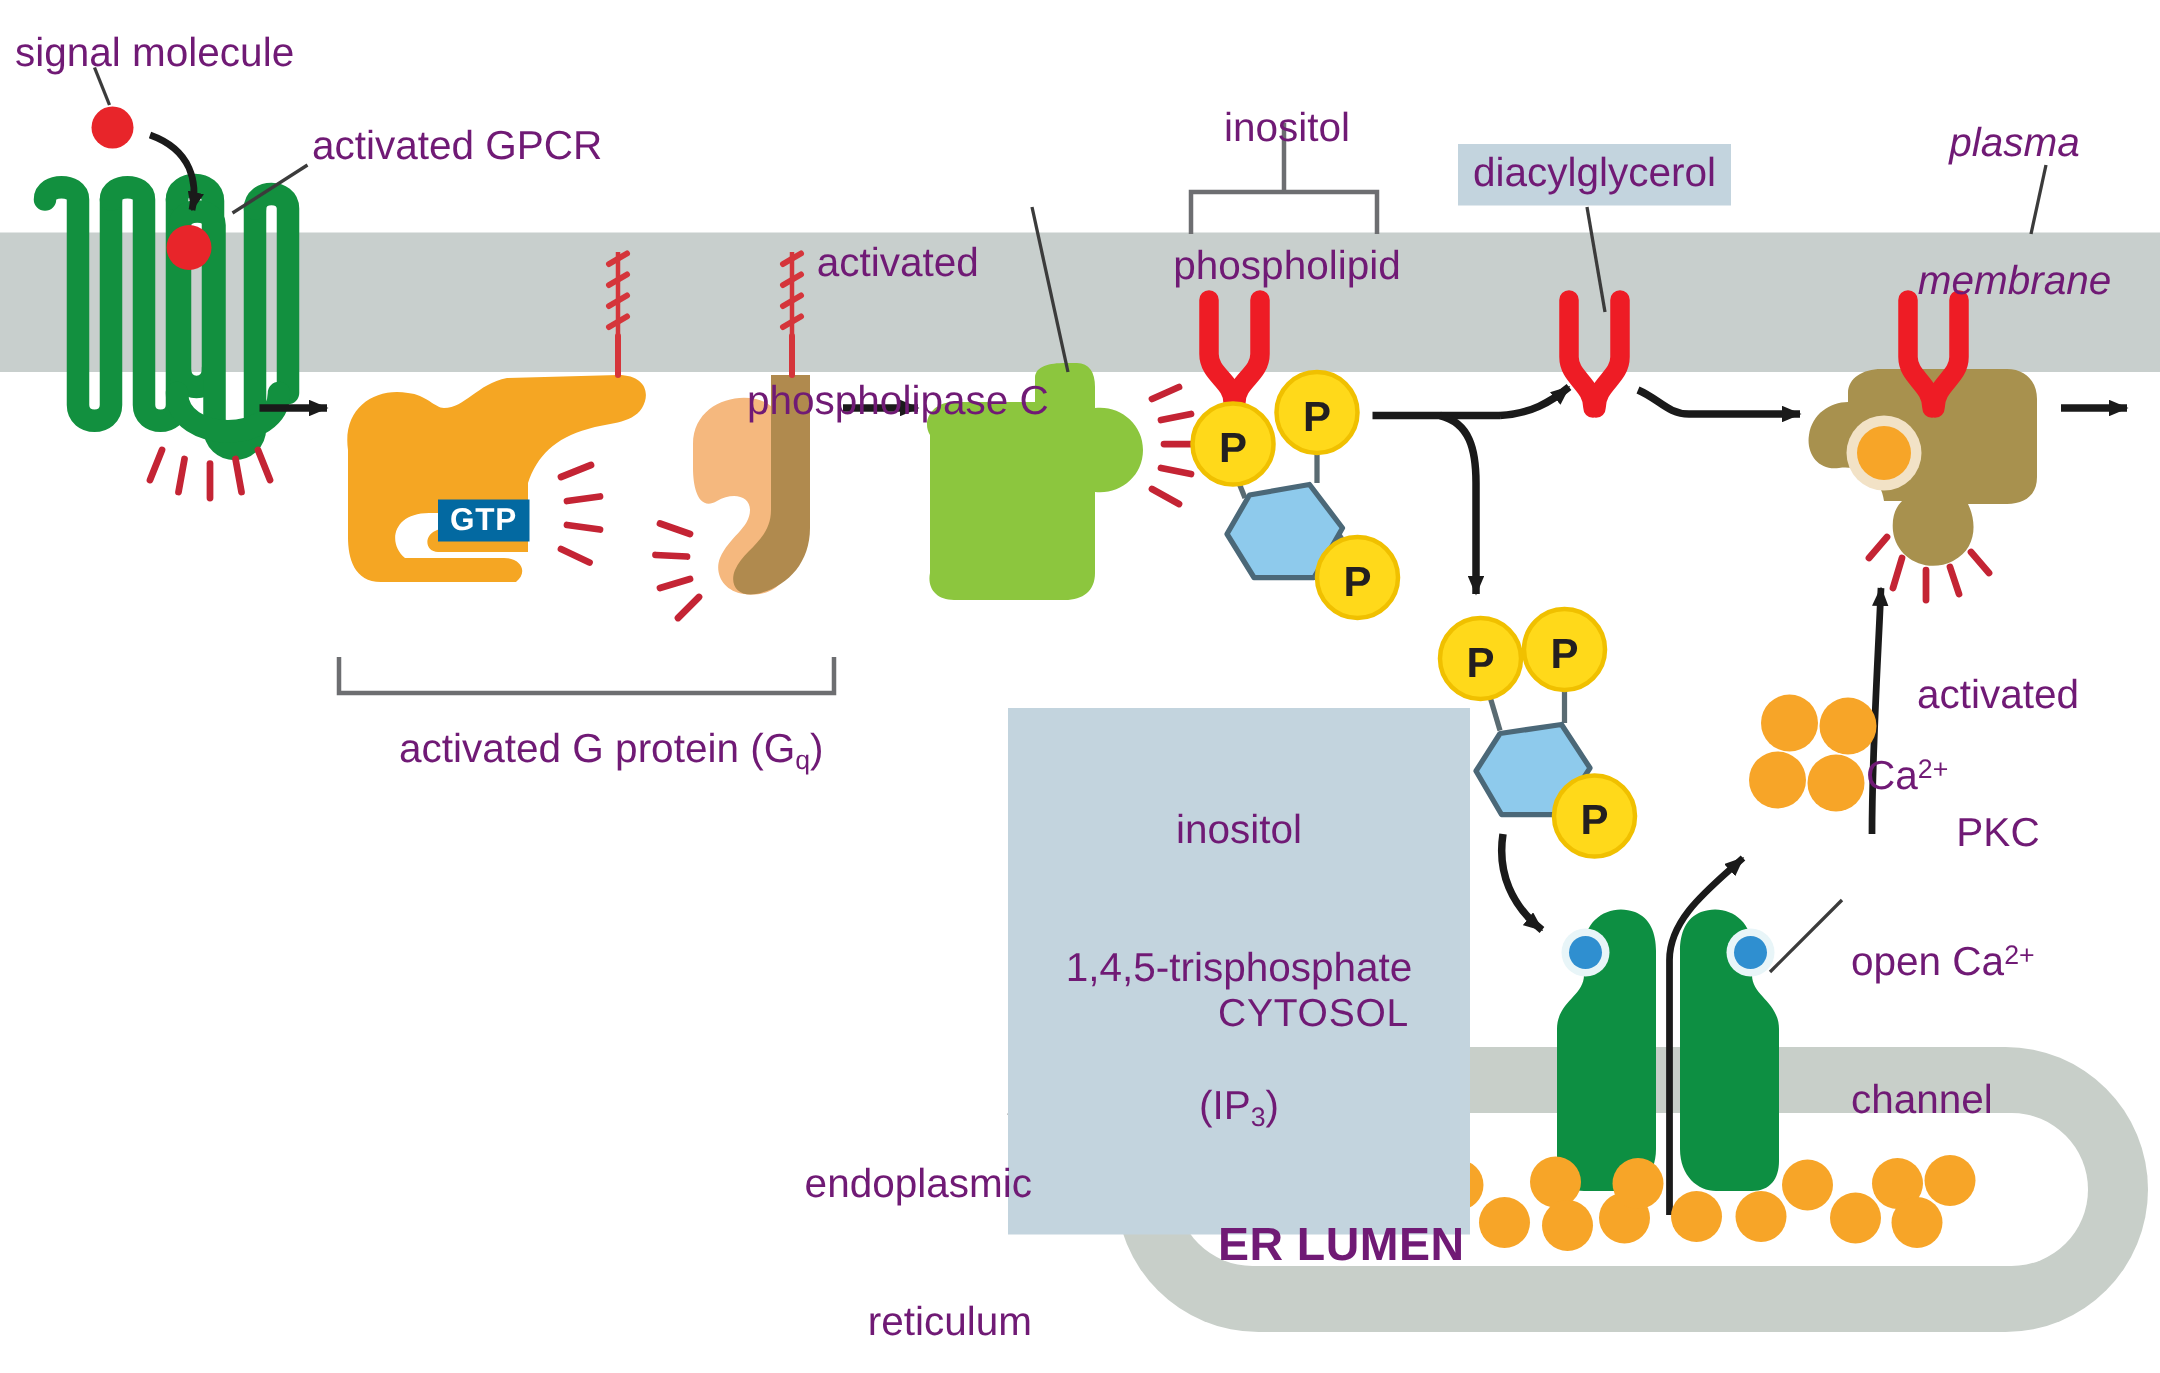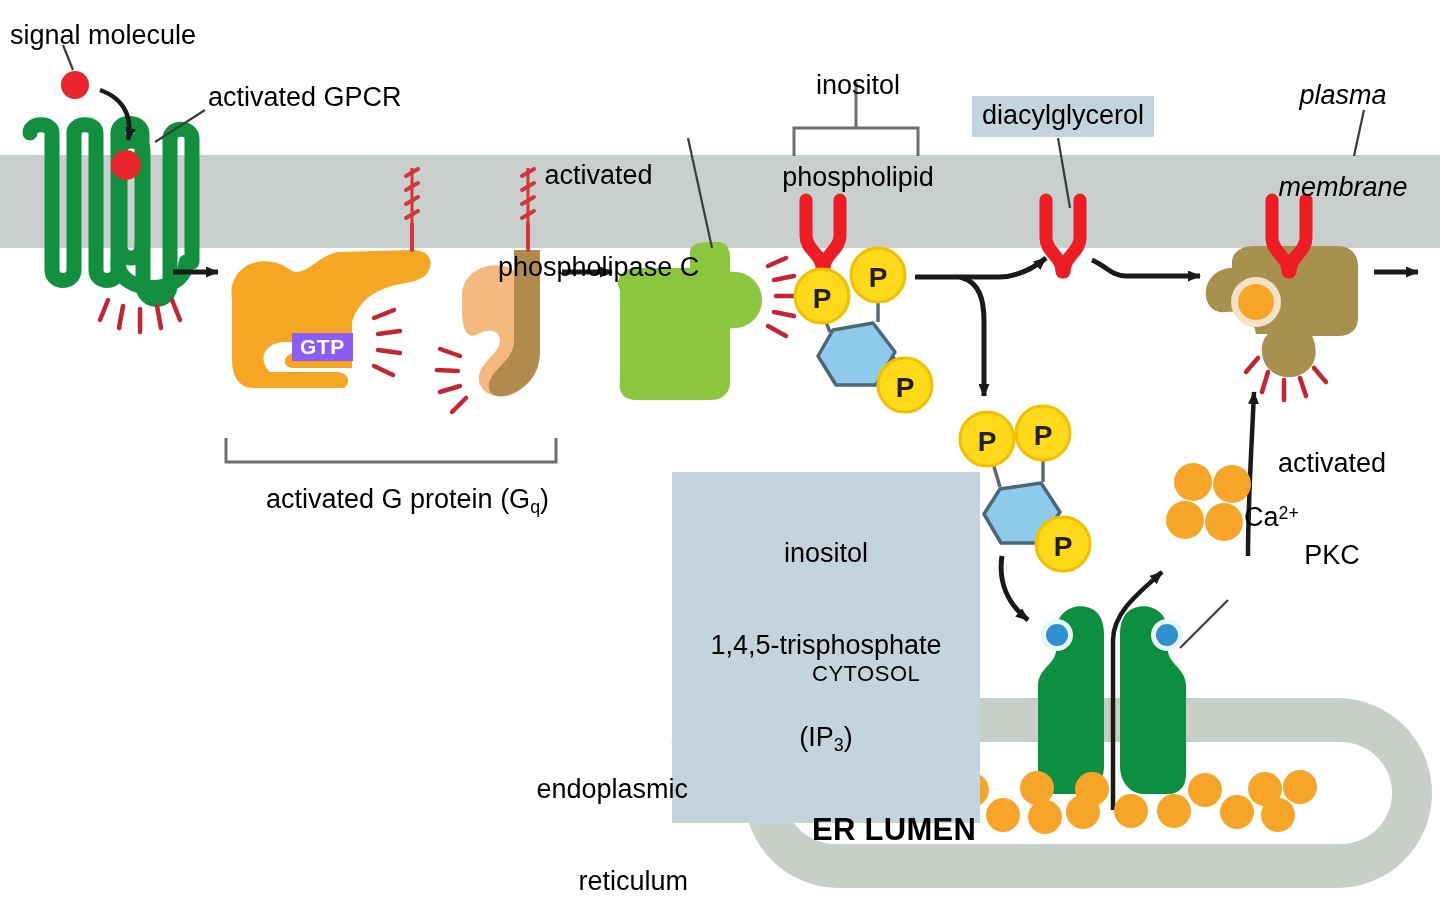--- a/index.html
+++ b/index.html
@@ -17,39 +17,39 @@
   }
   #svg-layer {
     position: absolute;
     left: 0;
     top: 0;
     width: 1440px;
     height: 915px;
   }
   .lbl {
     position: absolute;
-    color: #000000;
+    color: #701a75;
     font-family: "Liberation Sans", sans-serif;
     line-height: 1.14;
     white-space: pre;
   }
   .lbl-plain { font-size: 27px; }
   .lbl-box {
     background: #c3d4de;
     font-size: 27px;
     padding: 4px 10px 6px 10px;
   }
-  .lbl-caps { font-size: 22px; letter-spacing: 0.5px; }
+  .lbl-caps { font-size: 26px; letter-spacing: 0.5px; }
   .lbl-erlumen { font-size: 31px; font-weight: bold; letter-spacing: 0.3px; }
   .ctr { text-align: center; }
   .sub { font-size: 0.66em; vertical-align: -0.28em; }
   .sup { font-size: 0.66em; vertical-align: 0.42em; }
   .gtp-chip {
     position: absolute;
-    background: #8b5cf6;
+    background: #0369a1;
     color: #ffffff;
     font-size: 21px;
     font-weight: bold;
     letter-spacing: 0.5px;
     padding: 2px 8px 3px 8px;
     line-height: 1.1;
   }
 </style>
 </head>
 <body>
@@ -373,20 +373,24 @@
     <div><span>(IP</span><span class="sub">3</span><span>)</span></div>
   </div>
 
   <div class="lbl lbl-plain ctr" style="left:1262px; top:386px; width:140px;">
     <div>activated</div>
     <div>PKC</div>
   </div>
 
   <div class="lbl lbl-plain" style="left:1244px; top:502px;"><span>Ca</span><span class="sup">2+</span></div>
 
+  <div class="lbl lbl-plain" style="left:1234px; top:564px;">
+    <div><span>open Ca</span><span class="sup">2+</span></div>
+    <div>channel</div>
+  </div>
 
   <div class="lbl lbl-plain" style="left:496px; top:712px; text-align:right; width:192px;">
     <div>endoplasmic</div>
     <div>reticulum</div>
   </div>
 
   <div class="lbl lbl-caps" style="left:812px; top:661px;">CYTOSOL</div>
 
   <div class="lbl lbl-erlumen" style="left:812px; top:812px;">ER LUMEN</div>
 

